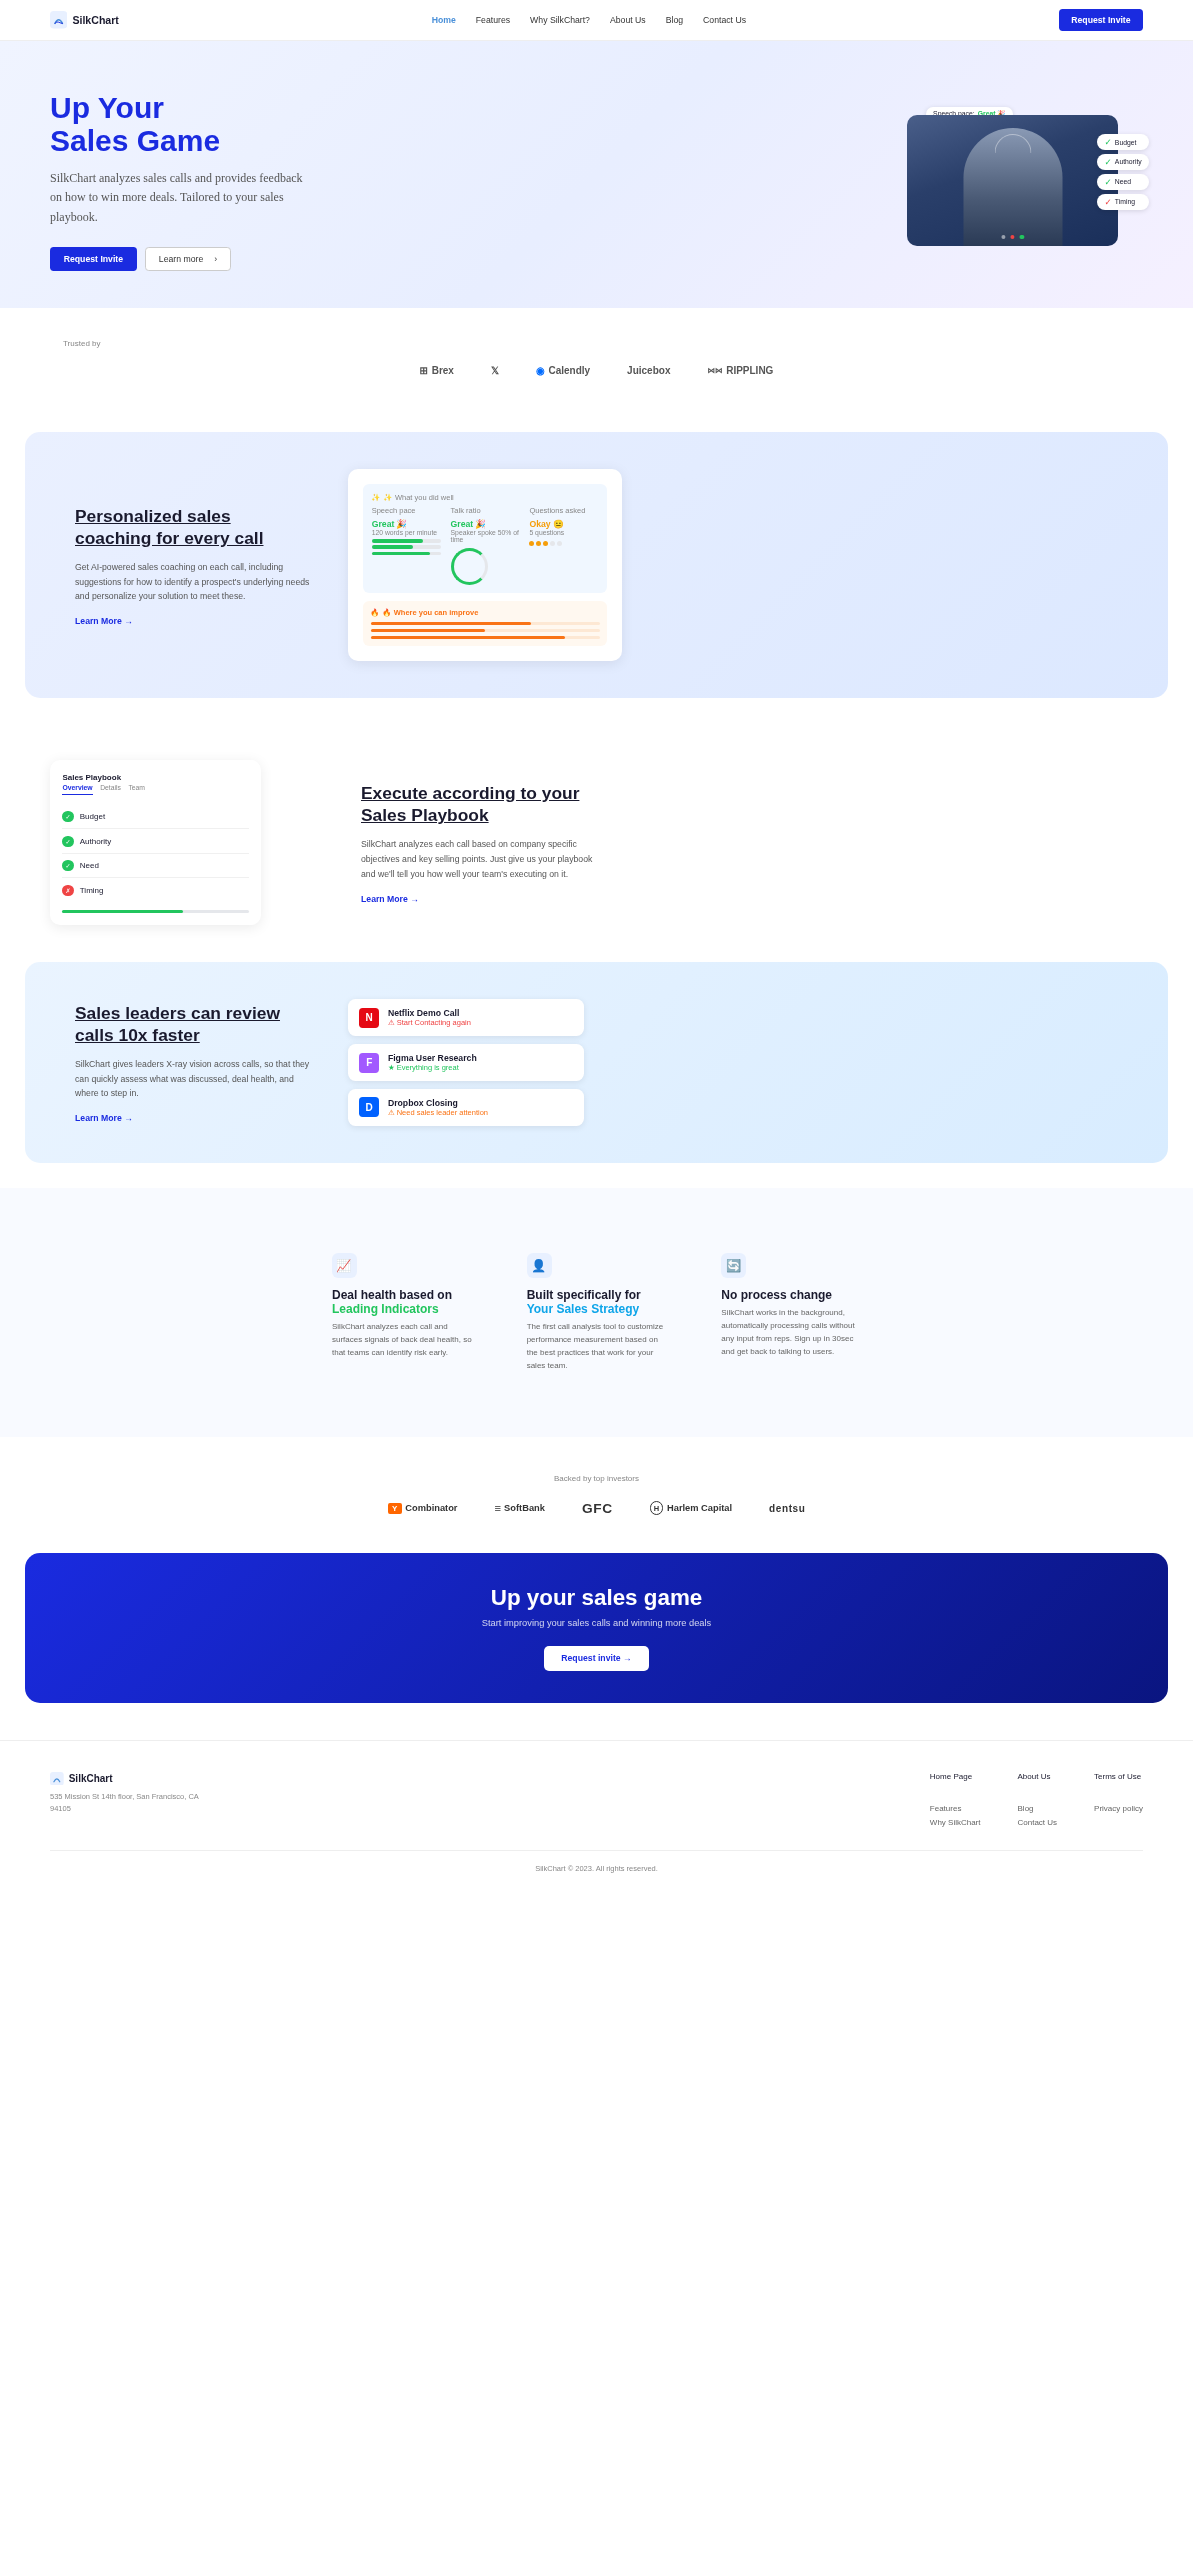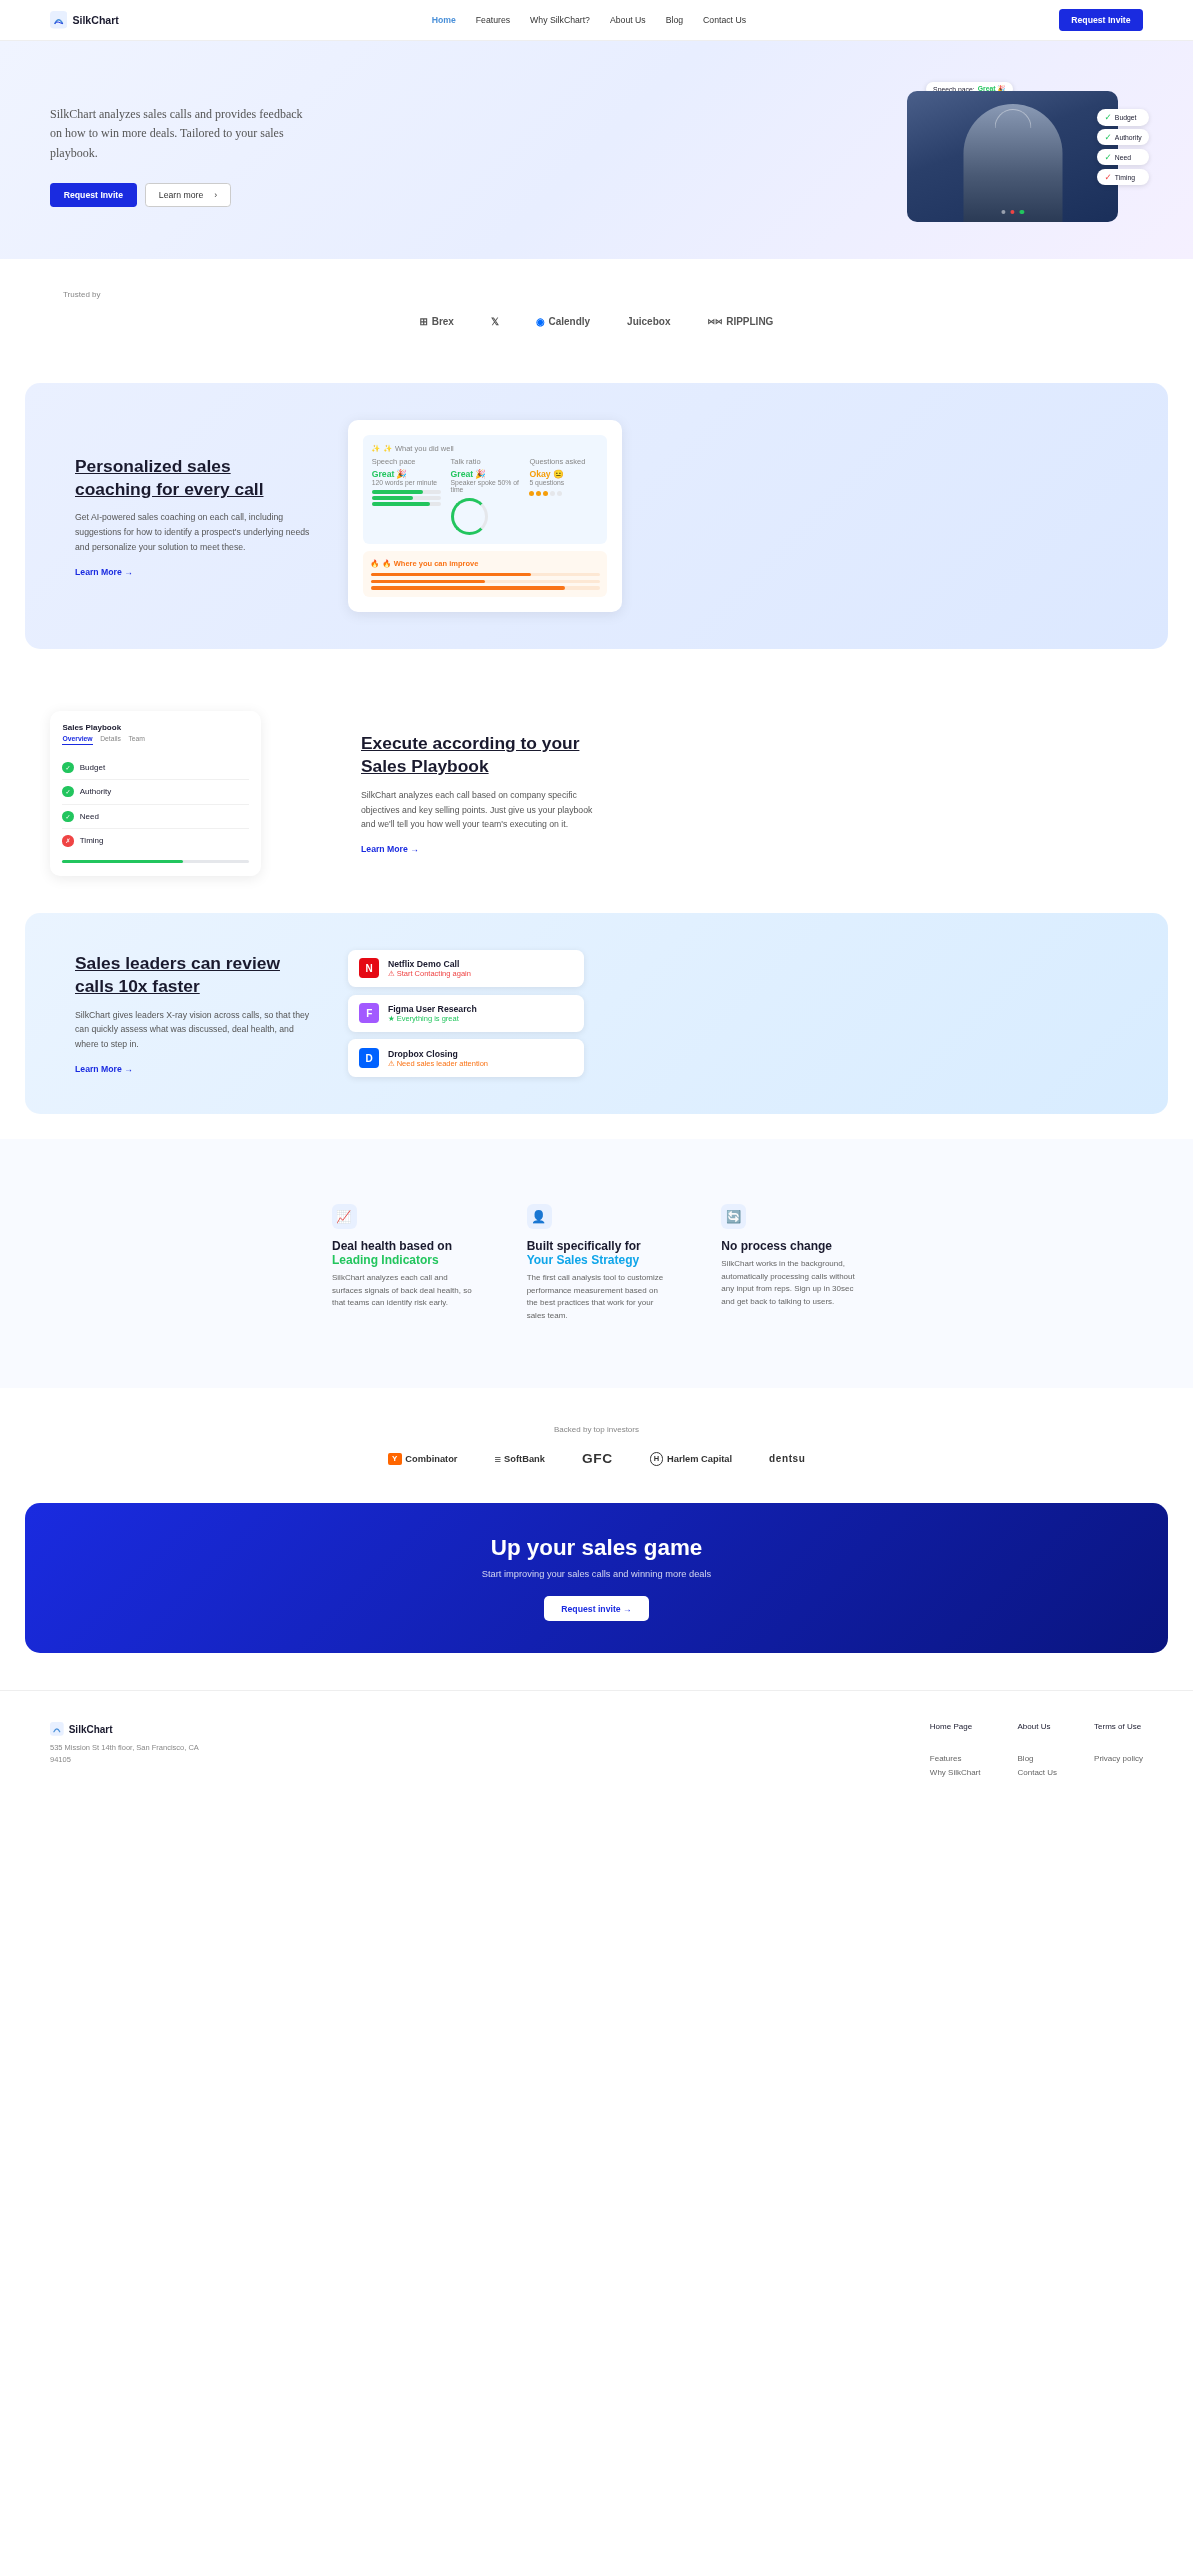--- a/index.html
+++ b/index.html
@@ -207,20 +207,23 @@
     <a>Why SilkChart?</a>
     <a>About Us</a>
     <a>Blog</a>
     <a>Contact Us</a>
   </div>
   <button class="nav-cta">Request Invite</button>
 </nav>
 
 <section class="hero">
   <div class="hero-left">
+    <h1 class="hero-title">
+      <span>Up Your</span><br><span>Sales Game</span>
+    </h1>
     <p class="hero-desc">SilkChart analyzes sales calls and provides feedback on how to win more deals. Tailored to your sales playbook.</p>
     <div class="hero-buttons">
       <button class="btn-primary">Request Invite</button>
       <button class="btn-secondary">
         <span>Learn more</span>
         <span>›</span>
       </button>
     </div>
   </div>
   <div class="hero-img-wrap">
@@ -523,14 +526,17 @@
         <h4>About Us</h4>
         <a>Blog</a>
         <a>Contact Us</a>
       </div>
       <div class="footer-col">
         <h4>Terms of Use</h4>
         <a>Privacy policy</a>
       </div>
     </div>
   </div>
+  <div class="footer-bottom">
+    <span>SilkChart © 2023. All rights reserved.</span>
+  </div>
 </footer>
 
 
 </body></html>

